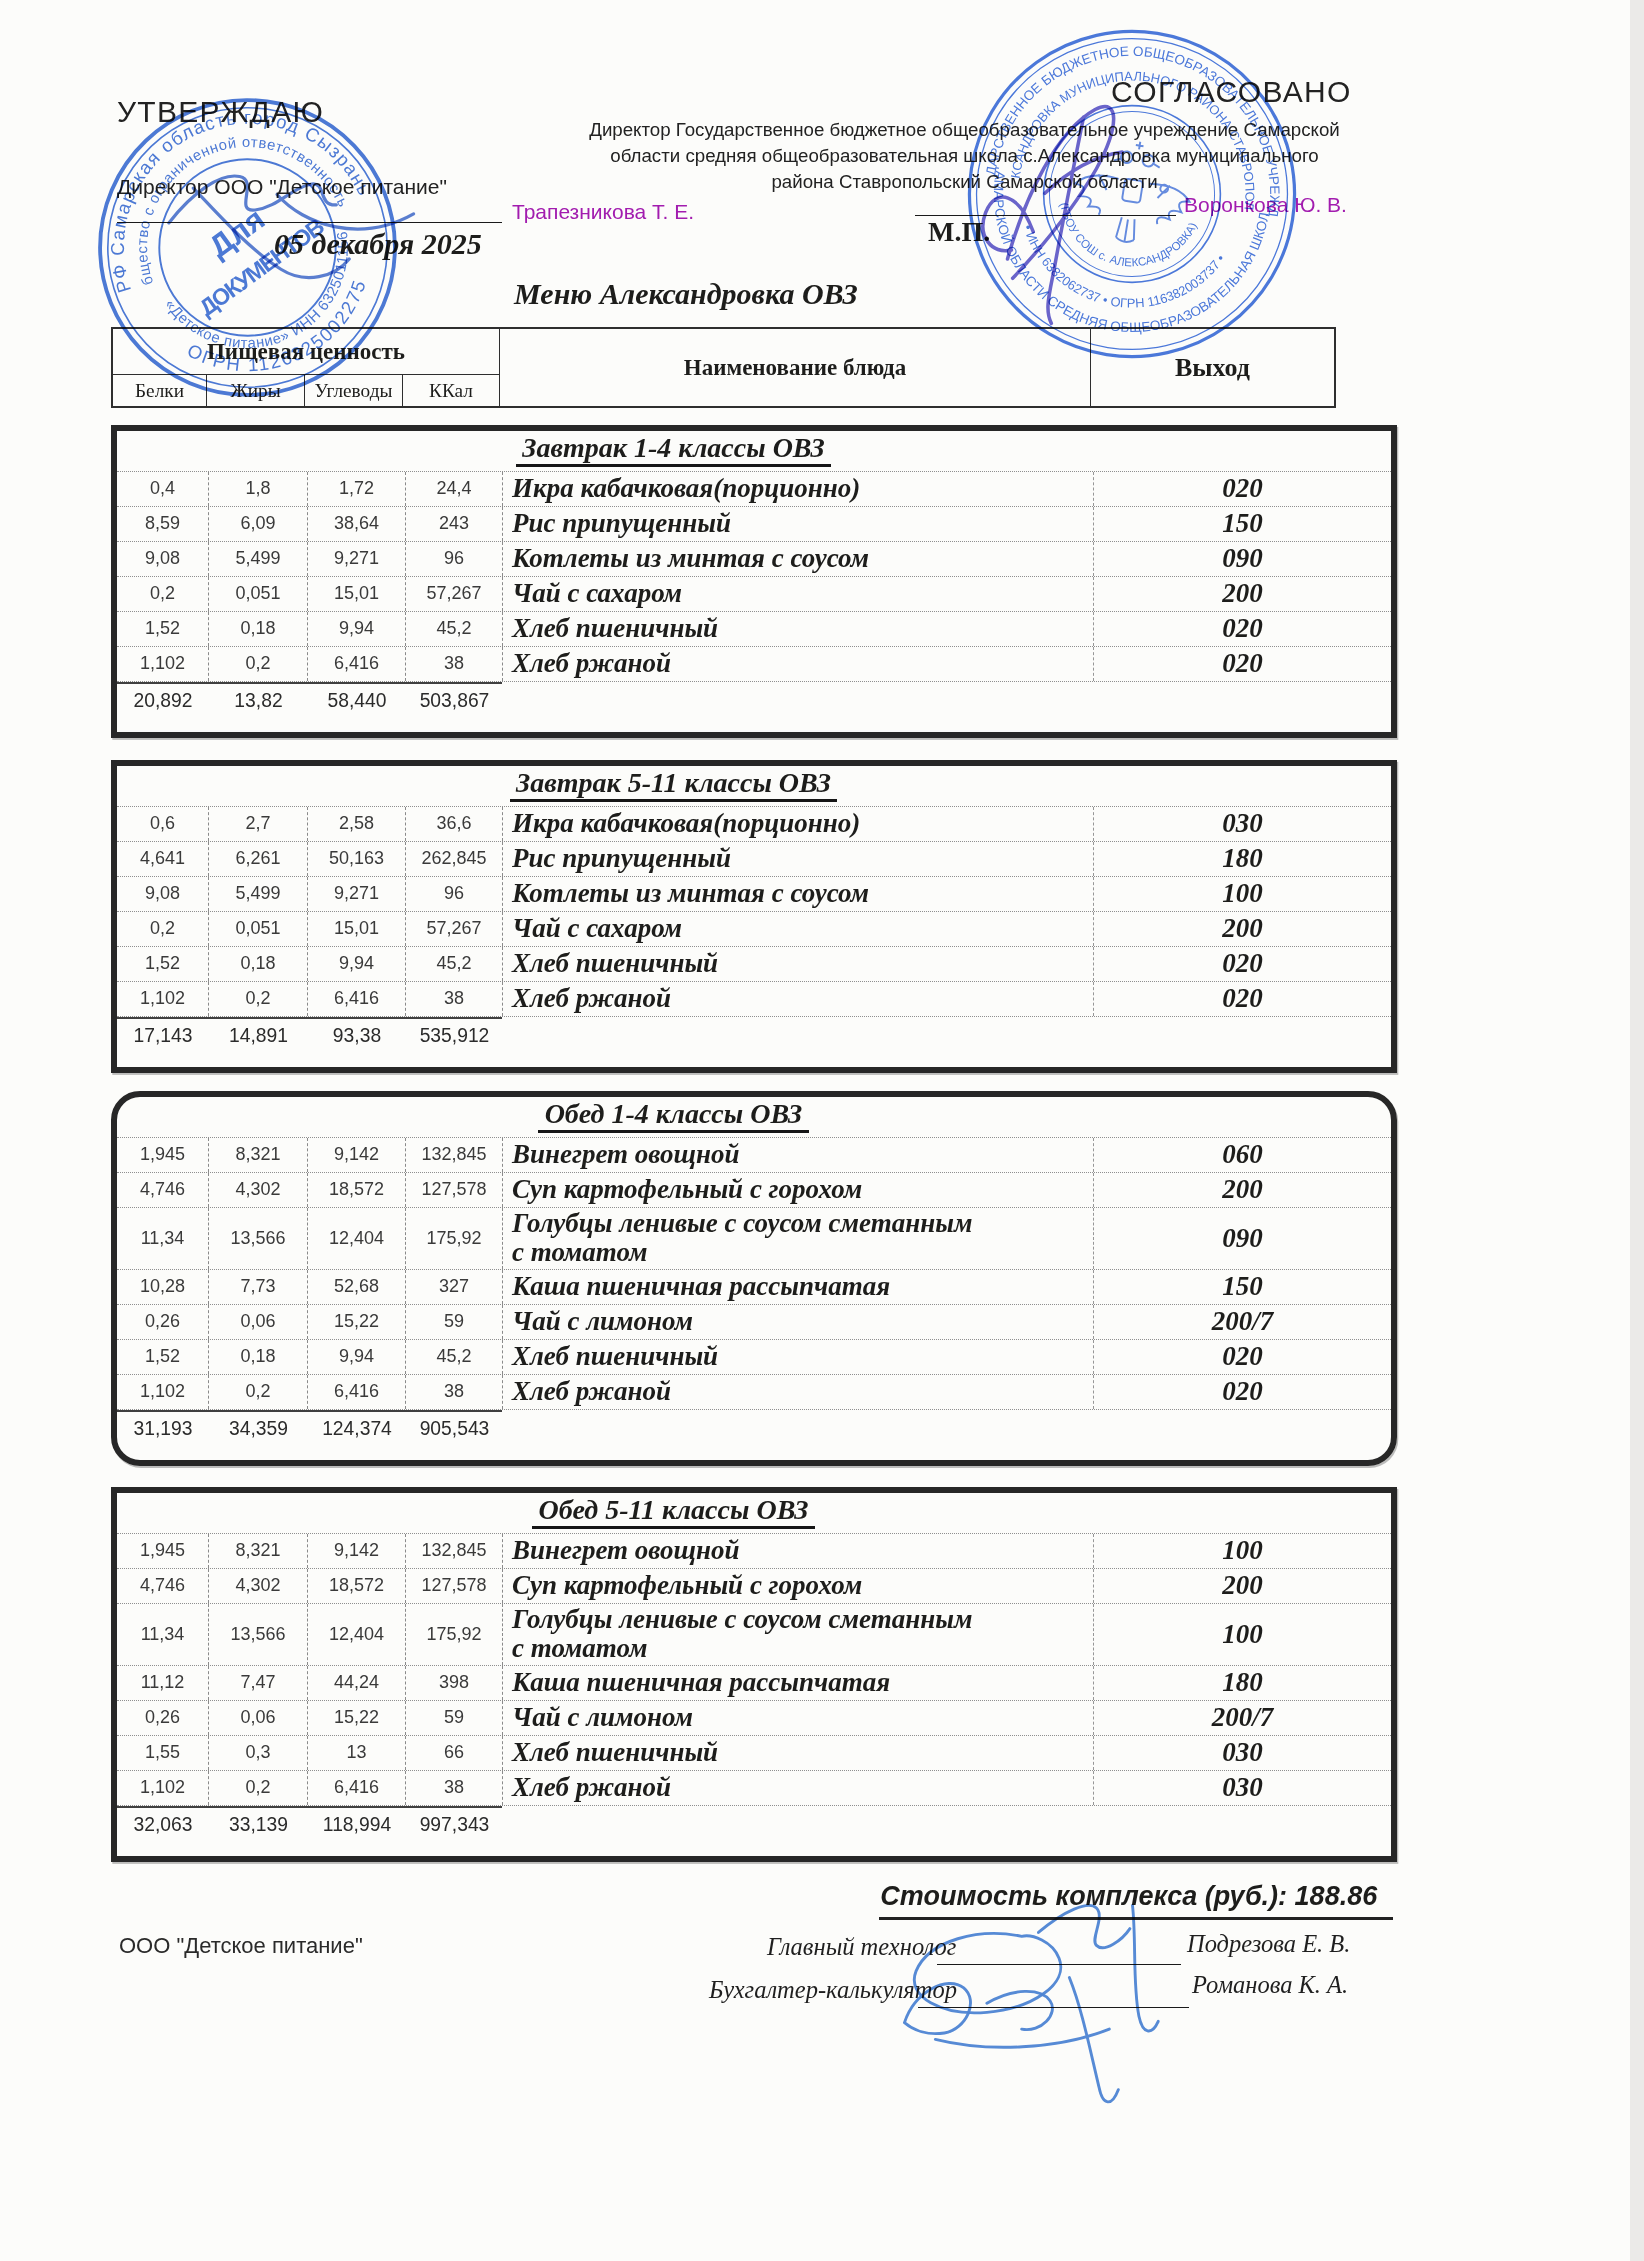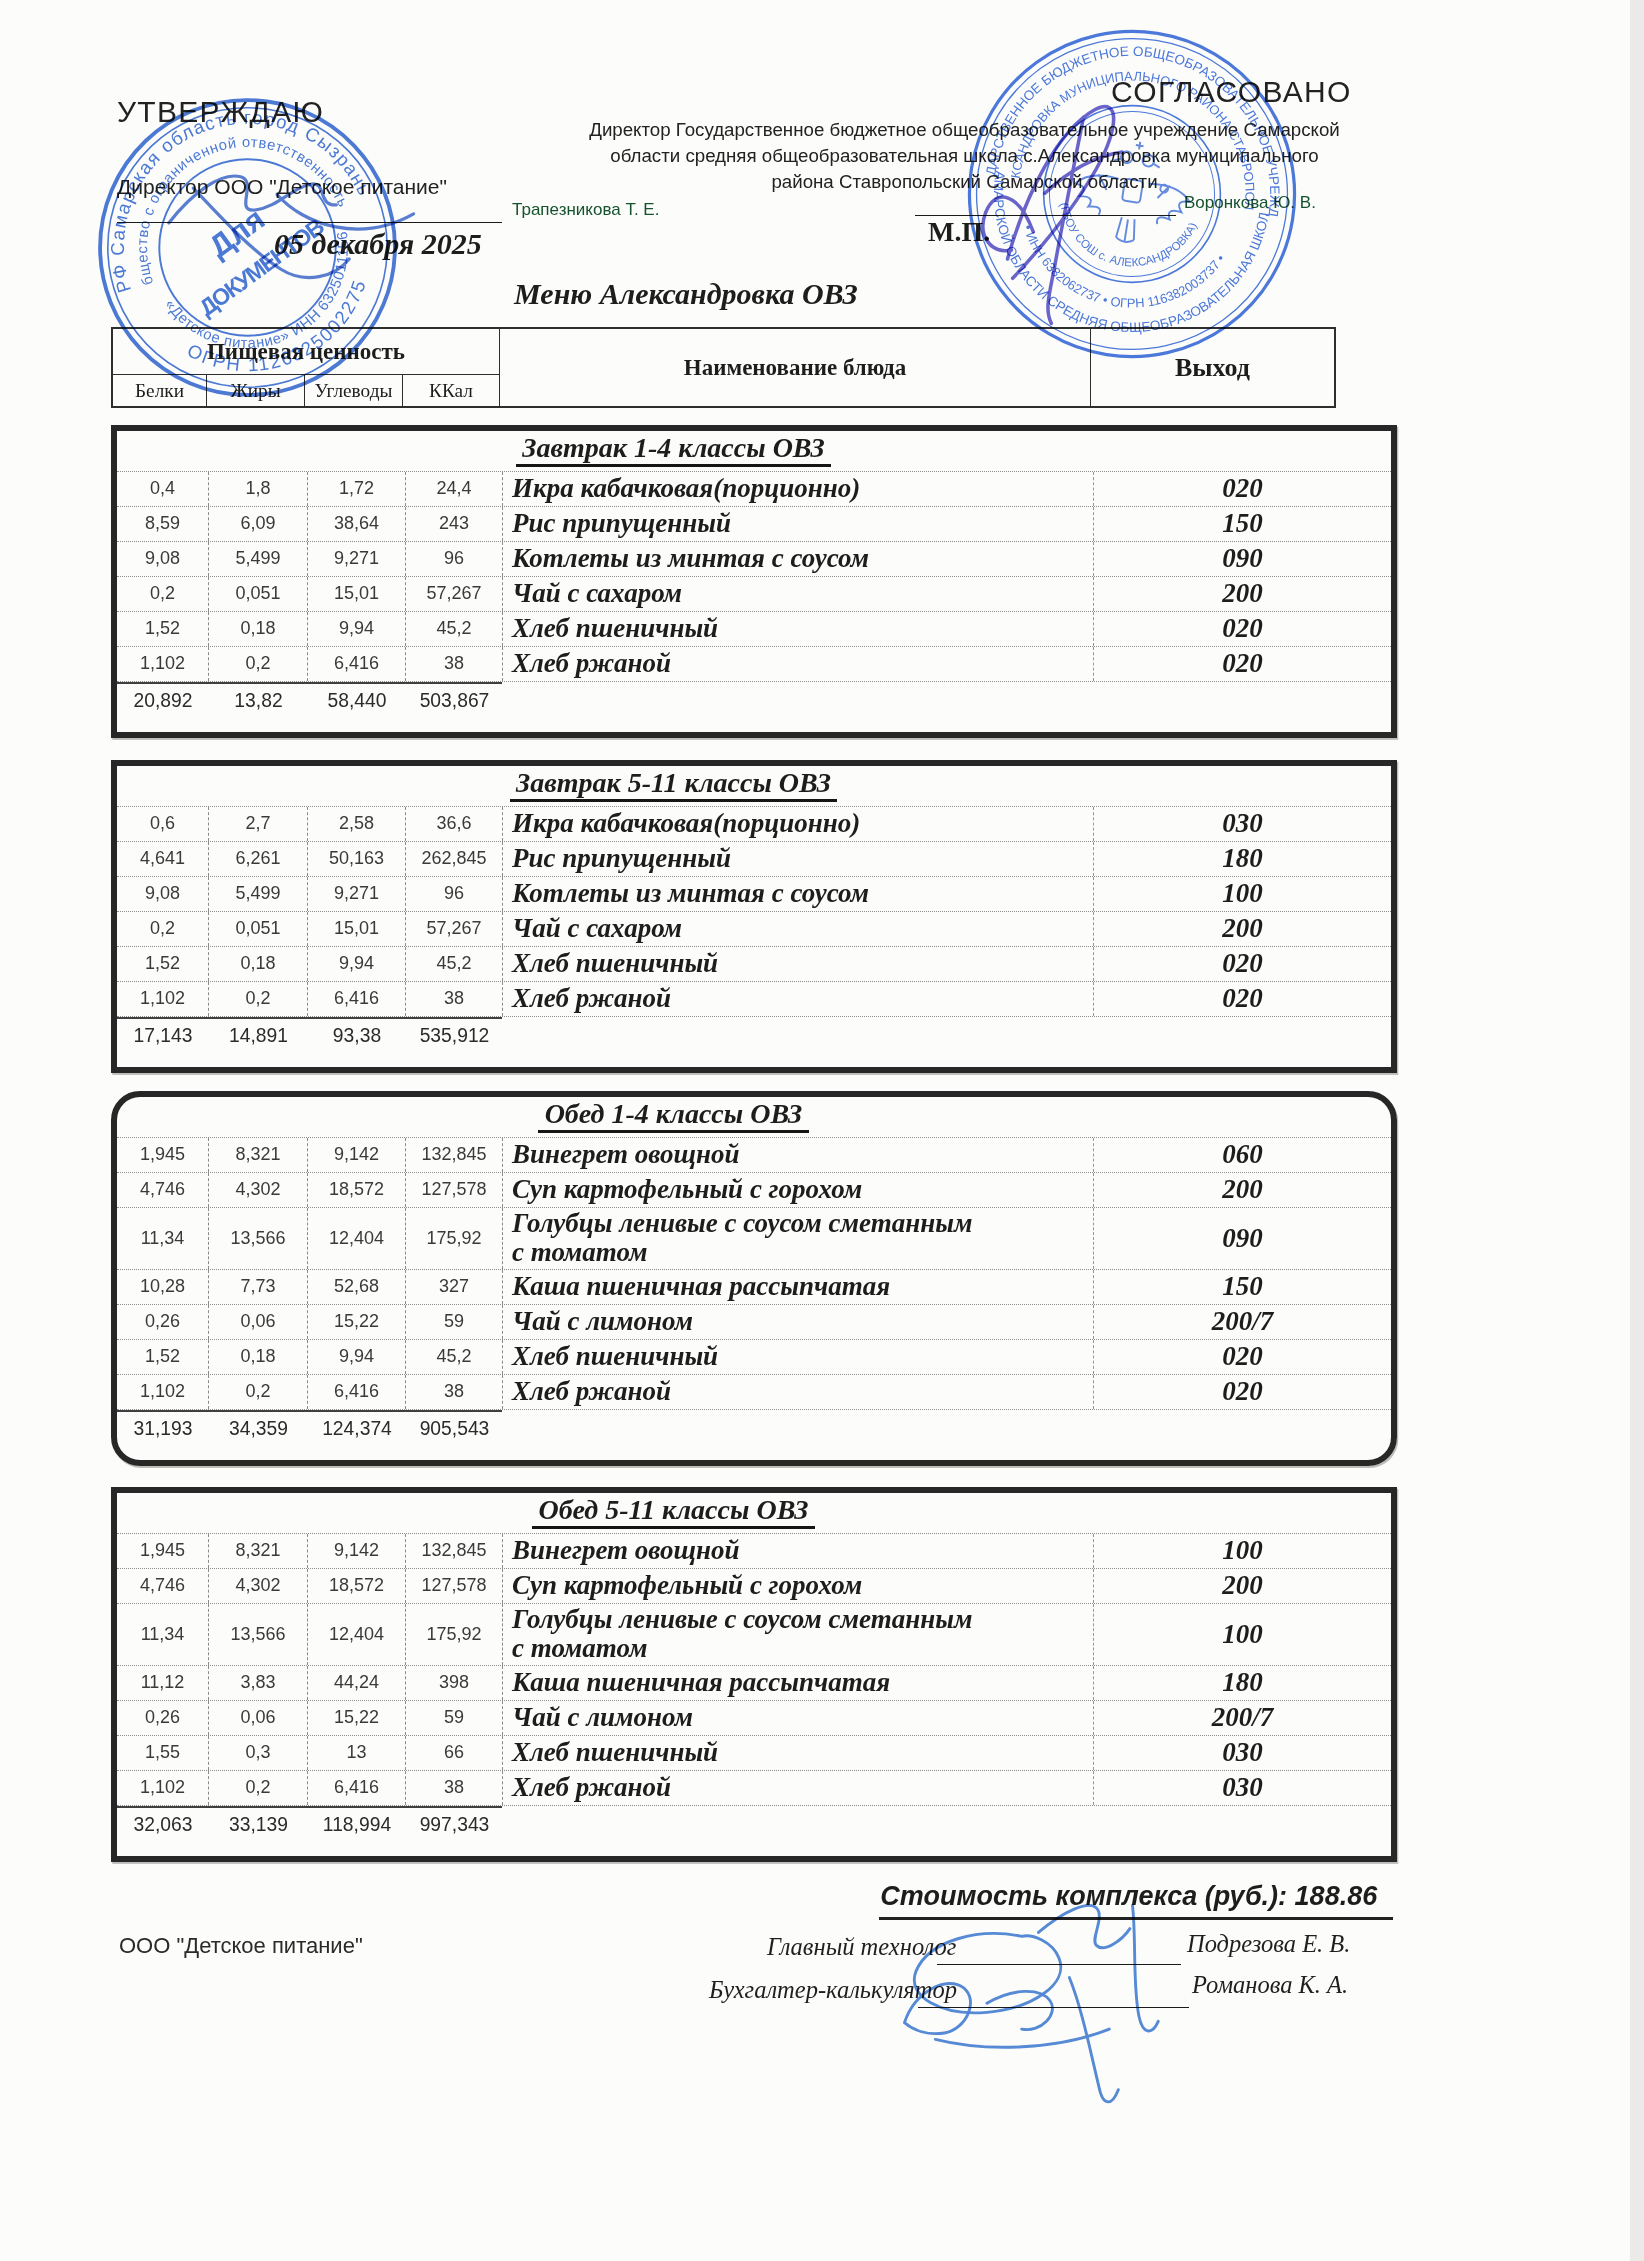--- a/index.html
+++ b/index.html
@@ -6,21 +6,21 @@
   .page{
     position:relative; width:1644px; height:2261px;
     background:#fcfcfa; overflow:hidden;
     font-family:"Liberation Sans", sans-serif; color:#1d1d1b;
   }
   .abs{position:absolute;}
   
   .approve-title{font-size:30px; letter-spacing:1.3px; color:#222;}
   .role-line{font-size:21px; color:#222;}
   .sig-line{border-bottom:1.9px solid #1a1a1a; height:0;}
-  .person-name{font-size:17px; color:#14532d;}
+  .person-name{font-size:21px; color:#a21caf;}
   .date-line{font-family:"Liberation Serif", serif; font-style:italic; font-weight:bold; font-size:30px;}
   .right-role{font-size:18.7px; line-height:1.38; text-align:center; color:#222;}
   .mp-mark{font-family:"Liberation Serif", serif; font-weight:bold; font-size:28px;}
   
   .doc-title{
     left:111px; top:277px; width:1227px; text-align:center; padding-right:77px; box-sizing:border-box;
     font-family:"Liberation Serif", serif; font-style:italic; font-weight:bold; font-size:30px;
   }
   
   .header-table{
@@ -365,21 +365,21 @@
             <div class="c n">13,566</div>
             <div class="c n">12,404</div>
             <div class="c n">175,92</div>
             <div class="c dish">
               <span class="dish-text">Голубцы ленивые с соусом сметанным с томатом</span>
             </div>
             <div class="c out">100</div>
           </div>
           <div class="row">
             <div class="c n">11,12</div>
-            <div class="c n">3,83</div>
+            <div class="c n">7,47</div>
             <div class="c n">44,24</div>
             <div class="c n">398</div>
             <div class="c dish">
               <span class="dish-text">Каша пшеничная рассыпчатая</span>
             </div>
             <div class="c out">180</div>
           </div>
           <div class="row">
             <div class="c n">0,26</div>
             <div class="c n">0,06</div>

